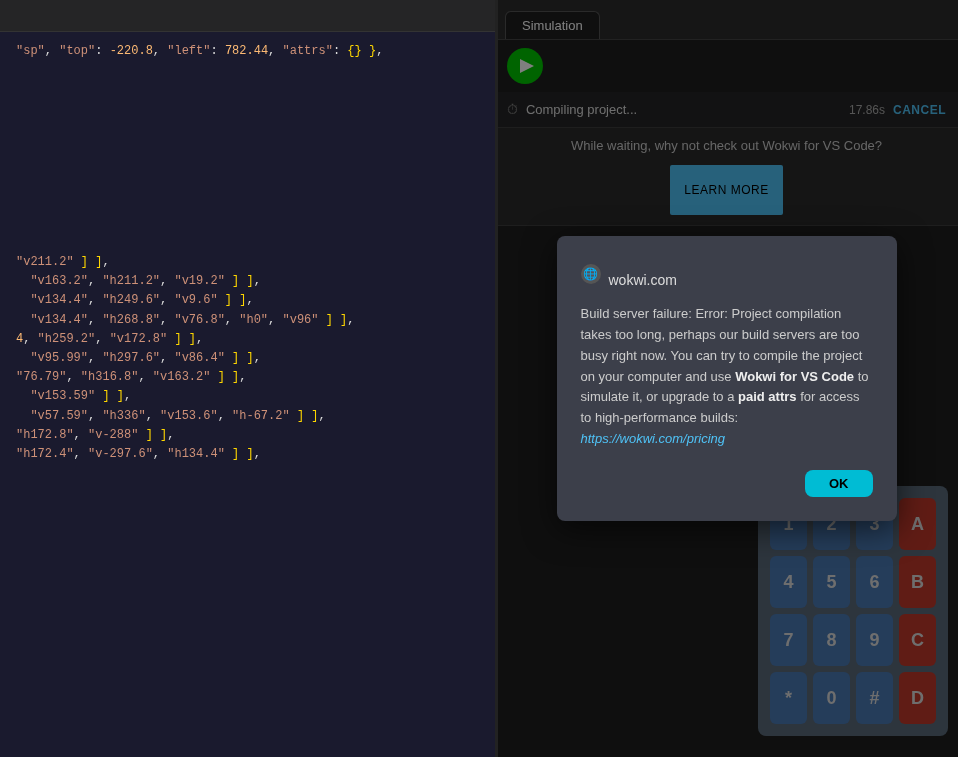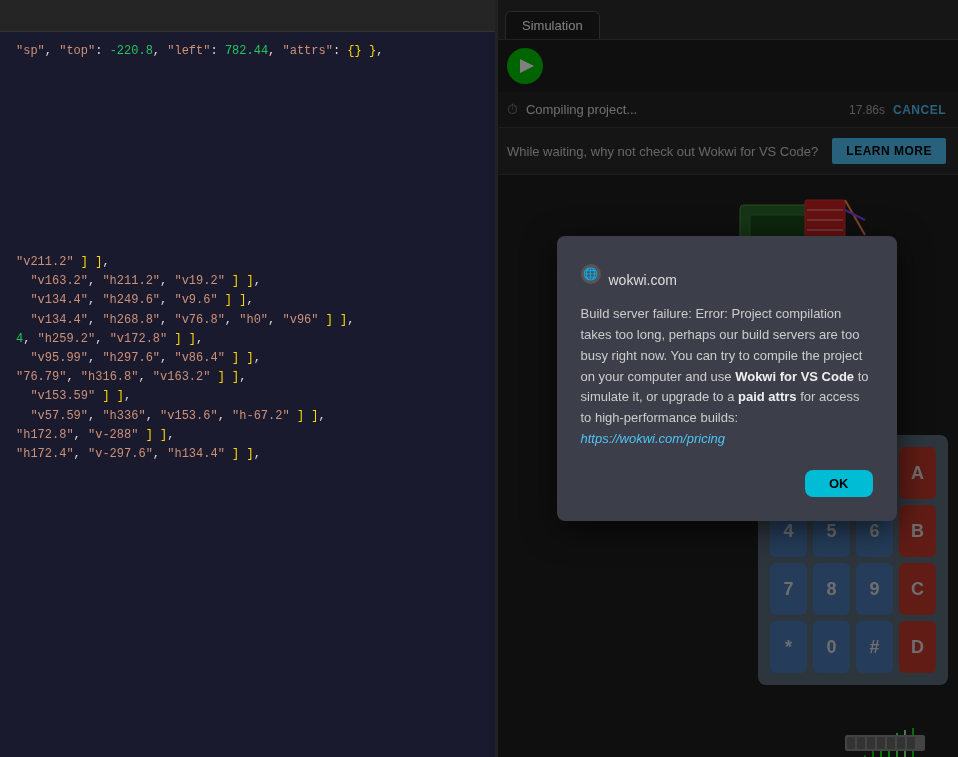--- a/index.html
+++ b/index.html
@@ -26,21 +26,21 @@
     .code-content {
       padding: 10px 16px;
       font-family: 'Courier New', monospace;
       font-size: 12px;
       line-height: 1.6;
       color: #ccc;
     }
 
     .code-line { white-space: pre; }
     .kw-string { color: #ce9178; }
-    .kw-number { color: #22c55e; }
+    .kw-number { color: #fdba74; }
     .kw-punct { color: #dcdcdc; }
     .kw-bracket { color: #ffd700; }
 
     
     .sim-panel {
       position: absolute;
       right: 0;
       top: 0;
       width: 463px;
       height: 757px;
@@ -141,35 +141,36 @@
     }
 
     
     .promo-bar {
       background: #2a2a2a;
       padding: 10px 12px;
       display: flex;
       align-items: center;
       gap: 12px;
       border-bottom: 1px solid #3c3c3c;
+      flex-direction: column;
     }
 
     .promo-text {
       color: #ccc;
       font-size: 13px;
       flex: 1;
     }
 
     .learn-more-btn {
       background: #4fc3f7;
       color: #000;
       border: none;
-      padding: 6px 14px;
+      padding: 18px 14px;
       font-size: 12px;
-      font-weight: bold;
+      font-weight: normal;
       cursor: pointer;
       border-radius: 2px;
       letter-spacing: 0.5px;
     }
 
     
     .circuit-area {
       position: relative;
       height: 600px;
       background: #1e1e1e;

